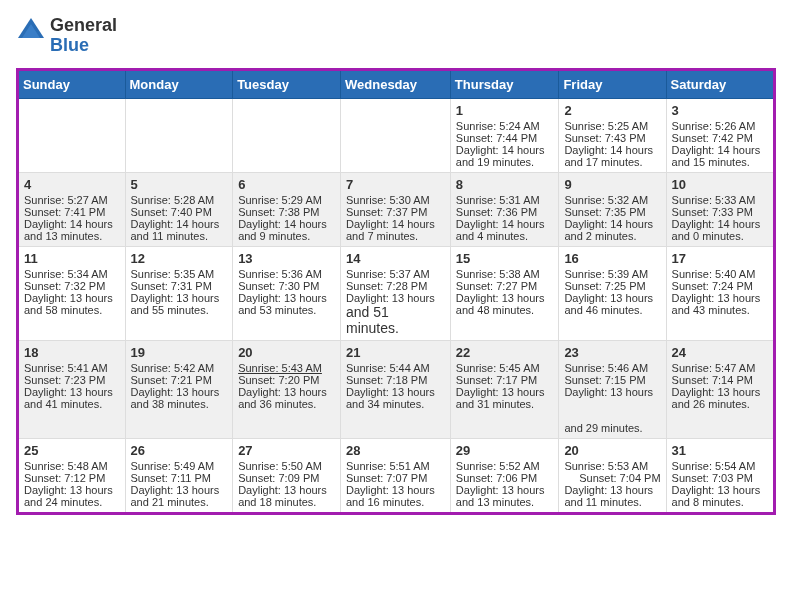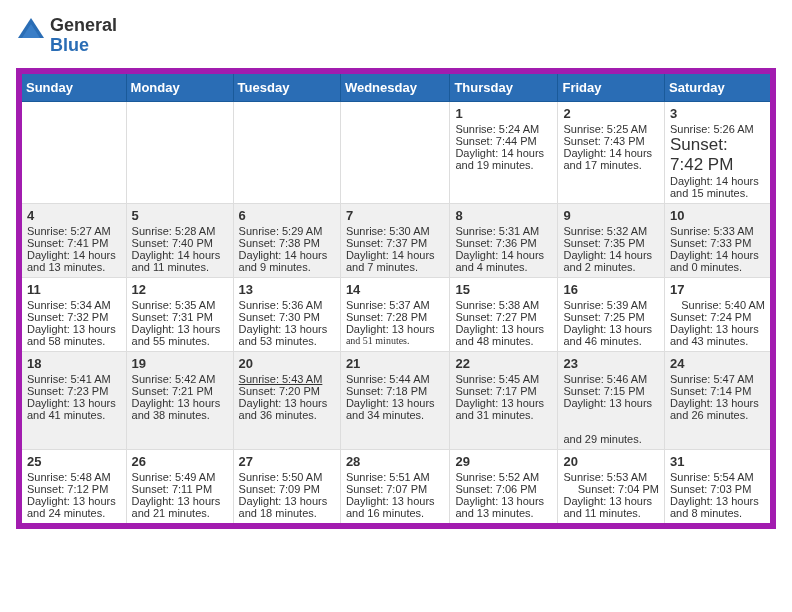--- a/index.html
+++ b/index.html
@@ -48,21 +48,21 @@
       font-weight: bold;
       color: #333;
     }
     .location {
       font-size: 16px;
       color: #333;
     }
     .calendar {
       width: 100%;
       border-collapse: collapse;
-      border: 6px solid #a21caf;
+      border: 3px solid #a21caf;
       padding-left: 28px;
     }
     .calendar th {
       background-color: #2a6db5;
       color: #fff;
       font-size: 13px;
       font-weight: bold;
       padding: 6px 4px;
       text-align: left;
       border: 1px solid #1a5a9a;
@@ -137,21 +137,21 @@
         <td>
           <span class="day-num">2</span>
           <span style="display: block; font-size: 11px;">Sunrise: 5:25 AM</span>
           <span style="display: block; font-size: 11px;">Sunset: 7:43 PM</span>
           <span style="display: block; font-size: 11px;">Daylight: 14 hours</span>
           <span style="display: block; font-size: 11px;">and 17 minutes.</span>
         </td>
         <td>
           <span class="day-num">3</span>
           <span style="display: block; font-size: 11px;">Sunrise: 5:26 AM</span>
-          <span style="display: block; font-size: 17px;">Sunset: 7:42 PM</span>
+          <span style="display: block; font-size: 11px;">Sunset: 7:42 PM</span>
           <span style="display: block; font-size: 11px;">Daylight: 14 hours</span>
           <span style="display: block; font-size: 11px;">and 15 minutes.</span>
         </td>
       </tr>
       <tr>
         <td style="background: rgb(240, 240, 240);">
           <span class="day-num">4</span>
           <span style="display: block; font-size: 11px;">Sunrise: 5:27 AM</span>
           <span style="display: block; font-size: 11px;">Sunset: 7:41 PM</span>
           <span style="display: block; font-size: 11px;">Daylight: 14 hours</span>
@@ -220,39 +220,39 @@
           <span style="display: block; font-size: 11px;">Sunrise: 5:36 AM</span>
           <span style="display: block; font-size: 11px;">Sunset: 7:30 PM</span>
           <span style="display: block; font-size: 11px;">Daylight: 13 hours</span>
           <span style="display: block; font-size: 11px;">and 53 minutes.</span>
         </td>
         <td>
           <span class="day-num">14</span>
           <span style="display: block; font-size: 11px;">Sunrise: 5:37 AM</span>
           <span style="display: block; font-size: 11px;">Sunset: 7:28 PM</span>
           <span style="display: block; font-size: 11px;">Daylight: 13 hours</span>
-          <span style="display: block; font-size: 10px; font-family: Liberation Serif, serif;">and 51 minutes.</span>
+          <span style="display: block; font-size: 14px;">and 51 minutes.</span>
         </td>
         <td>
           <span class="day-num">15</span>
           <span style="display: block; font-size: 11px;">Sunrise: 5:38 AM</span>
           <span style="display: block; font-size: 11px;">Sunset: 7:27 PM</span>
           <span style="display: block; font-size: 11px;">Daylight: 13 hours</span>
           <span style="display: block; font-size: 11px;">and 48 minutes.</span>
         </td>
         <td>
           <span class="day-num">16</span>
           <span style="display: block; font-size: 11px;">Sunrise: 5:39 AM</span>
           <span style="display: block; font-size: 11px;">Sunset: 7:25 PM</span>
           <span style="display: block; font-size: 11px;">Daylight: 13 hours</span>
           <span style="display: block; font-size: 11px;">and 46 minutes.</span>
         </td>
         <td>
           <span class="day-num">17</span>
-          <span style="display: block; font-size: 11px; text-align: right;">Sunrise: 5:40 AM</span>
+          <span style="display: block; font-size: 11px;">Sunrise: 5:40 AM</span>
           <span style="display: block; font-size: 11px;">Sunset: 7:24 PM</span>
           <span style="display: block; font-size: 11px;">Daylight: 13 hours</span>
           <span style="display: block; font-size: 11px;">and 43 minutes.</span>
         </td>
       </tr>
       <tr>
         <td style="background: rgb(240, 240, 240);">
           <span class="day-num">18</span>
           <span style="display: block; font-size: 11px;">Sunrise: 5:41 AM</span>
           <span style="display: block; font-size: 11px;">Sunset: 7:23 PM</span>

